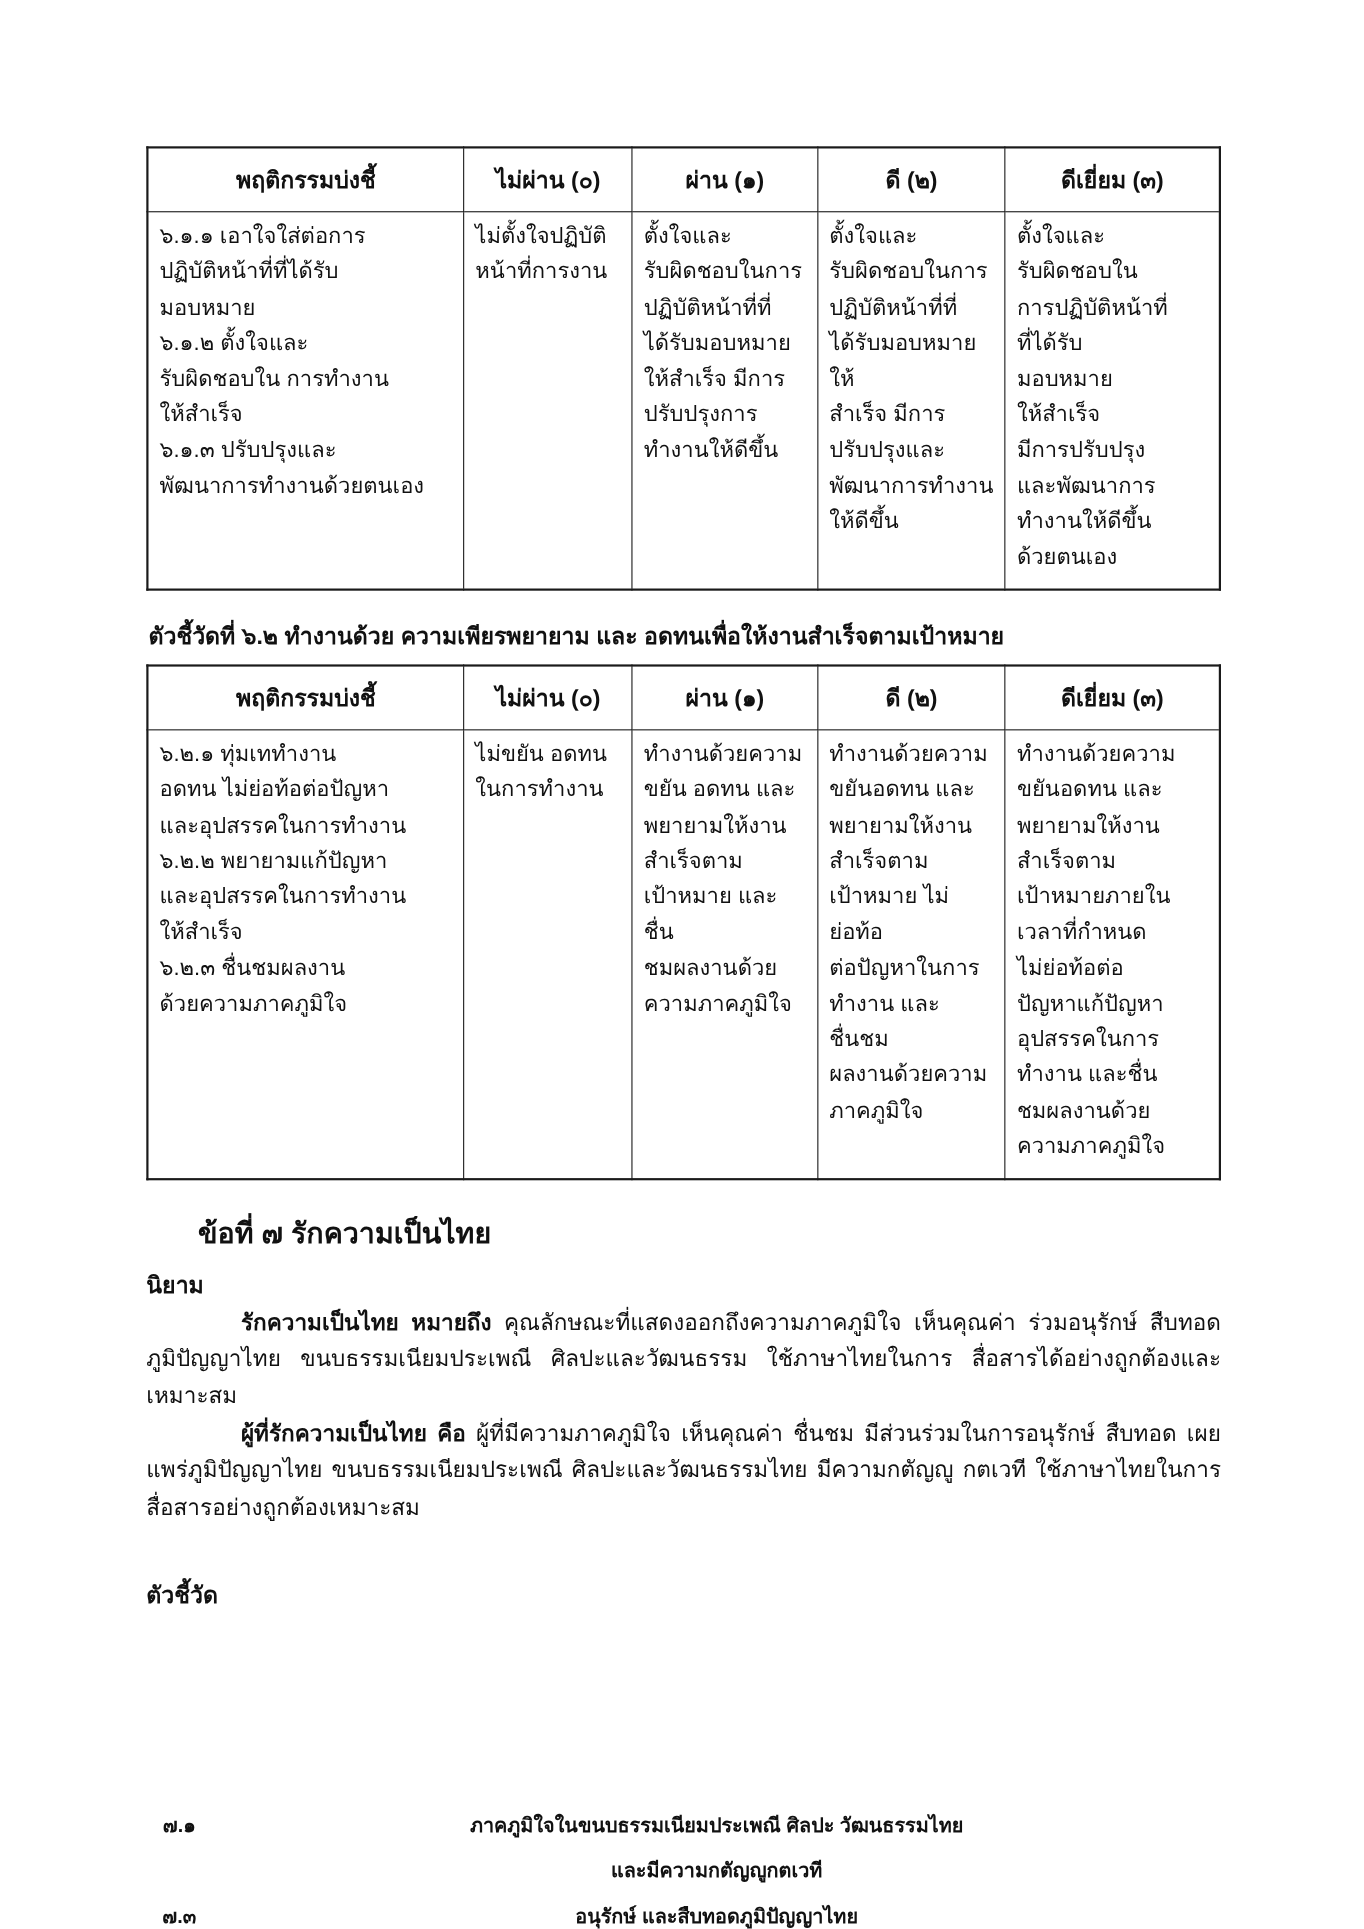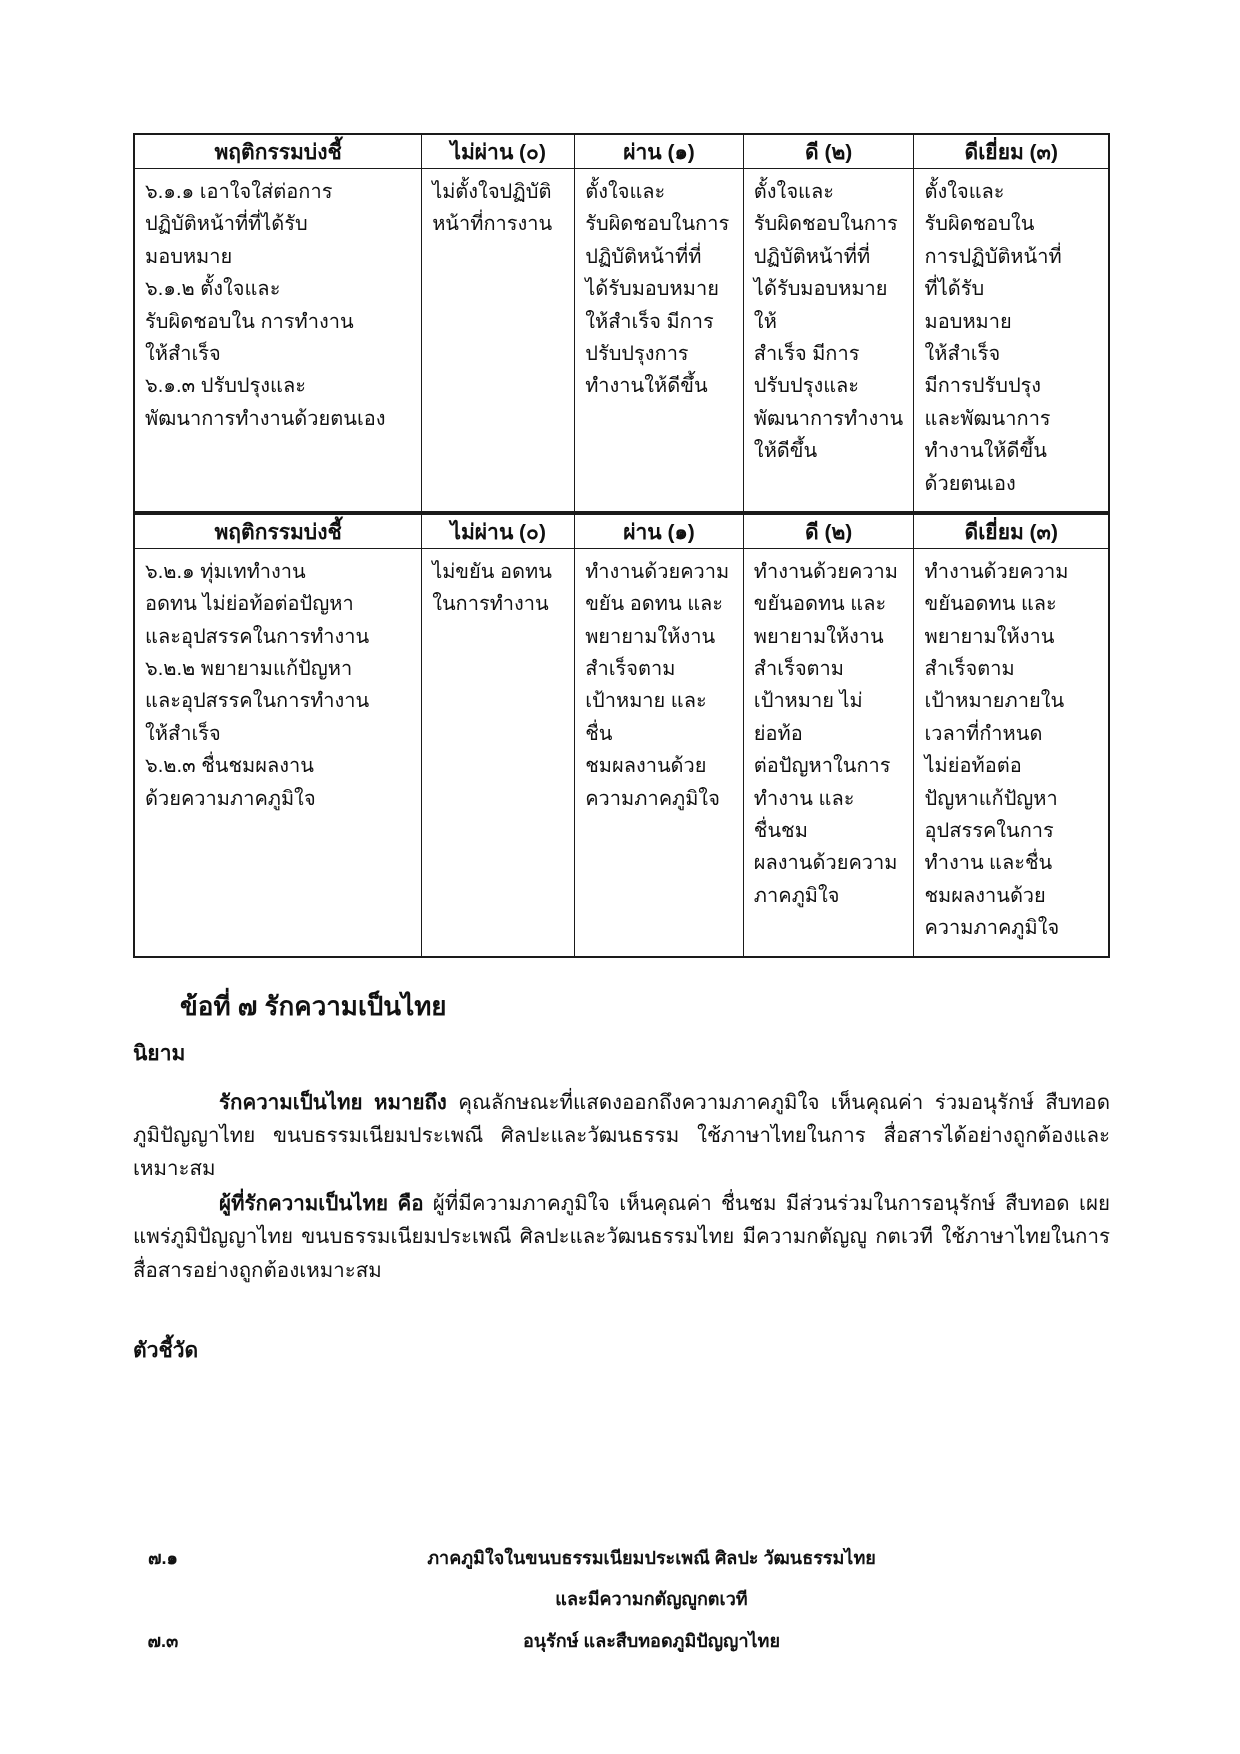--- a/index.html
+++ b/index.html
@@ -10,33 +10,33 @@
   }
   .content{margin-left:133px;width:977px;padding-top:133px;}
   table.rubric{
     width:100%;border-collapse:collapse;table-layout:fixed;
     border:2px solid #1a1a1a;
   }
   table.rubric th, table.rubric td{
     border:1.5px solid #1a1a1a;vertical-align:top;
   }
   table.rubric th{
-    font-size:21px;font-weight:bold;text-align:center;padding:0 4px;
+    font-size:21px;font-weight:bold;text-align:center;padding:12px 4px;
   }
   table.rubric td{
     font-size:20px;font-weight:normal;padding:6px 10px 12px 10px;
   }
   .cell-text{white-space:pre-line;line-height:1.62;}
   .tbl-caption{
     font-size:21px;font-weight:bold;margin:24px 0 10px 2px;
   }
   .sec-heading{
     font-size:26px;font-weight:bold;margin:27px 0 10px 47px;
   }
-  .sub-label{font-size:21px;font-weight:bold;margin:6px 0 16px 0;}
+  .sub-label{font-size:21px;font-weight:bold;margin:6px 0 2px 0;}
   p.def{
     font-size:20.5px;line-height:1.62;margin:0 0 2px 0;
     text-indent:86px;text-align:justify;
   }
   p.def b{font-weight:bold;}
   .kpi-block{display:flex;margin-top:40px;flex-direction:column;}
   .kpi-label{
     width:212px;flex:0 0 212px;font-size:21px;font-weight:bold;
     line-height:2.3;
   }
@@ -111,20 +111,21 @@
 ให้สำเร็จ
 มีการปรับปรุง
 และพัฒนาการ
 ทำงานให้ดีขึ้น
 ด้วยตนเอง</div>
           </td>
       </tr>
     </tbody>
   </table>
 
+  <div class="tbl-caption">ตัวชี้วัดที่  ๖.๒   ทำงานด้วย ความเพียรพยายาม  และ อดทนเพื่อให้งานสำเร็จตามเป้าหมาย</div>
 
   <table class="rubric">
     <colgroup>
       <col style="width:29.5%">
         <col style="width:15.7%">
         <col style="width:17.3%">
       <col style="width:17.5%">
         <col style="width:20%">
     </colgroup>
     <thead>

